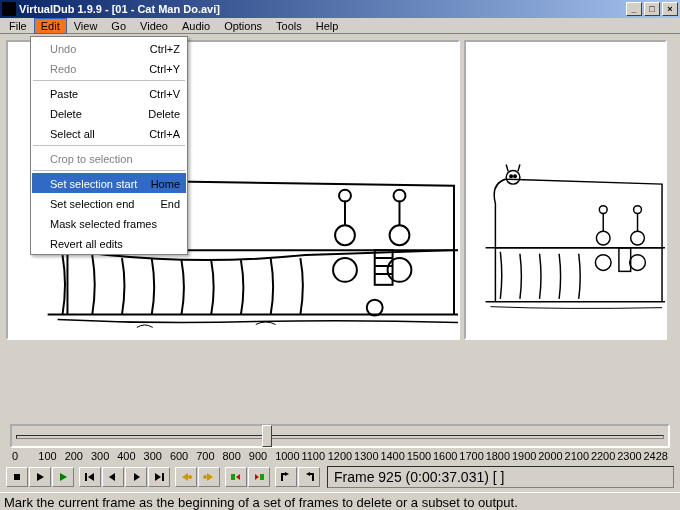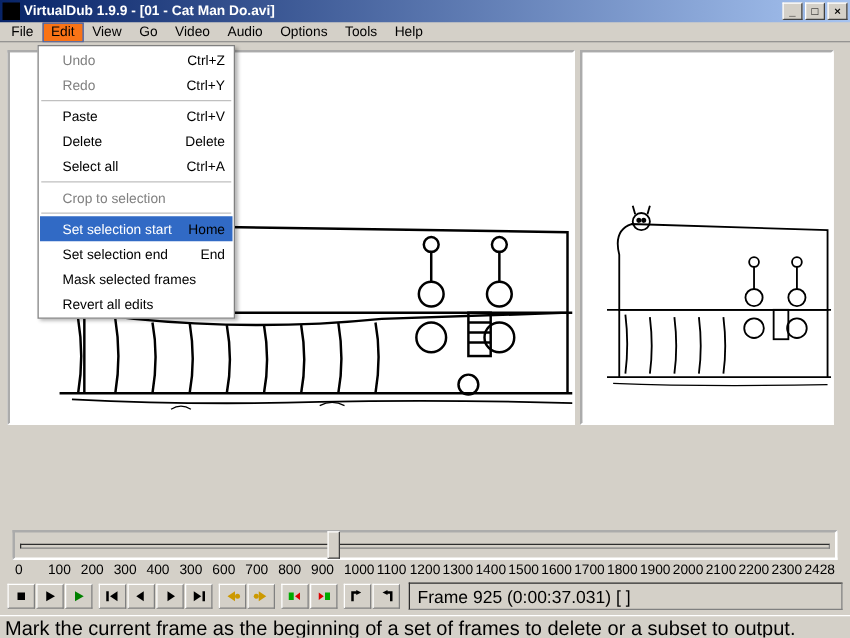--- a/index.html
+++ b/index.html
@@ -27,21 +27,21 @@
 .timeline { padding: 8px 10px 2px; }
 .ruler { height: 24px; border: 2px inset #fff; background: #d4d0c8; position: relative; margin-bottom: 2px; }
 .rulertrack { position: absolute; left: 4px; right: 4px; top: 9px; height: 4px; border: 1px inset #808080; background: #d4d0c8; }
 .thandle { position: absolute; top: -1px; width: 10px; height: 22px; background: #d4d0c8; border: 1px solid #fff; border-right-color: #404040; border-bottom-color: #404040; }
 .ticks { display: flex; justify-content: space-between; padding: 0 2px; font-size: 10px; }
 .tick { flex: 1; text-align: left; }
 .toolbar { display: flex; align-items: center; padding: 2px 6px; gap: 0; }
 .tbtn { width: 22px; height: 20px; border: 1px solid #fff; border-right-color: #808080; border-bottom-color: #808080; background: #d4d0c8; display: flex; align-items: center; justify-content: center; margin-right: 1px; }
 .tsep { width: 4px; }
 .frameinfo { margin-left: 6px; border: 1px inset #808080; background: #d4d0c8; padding: 2px 6px; flex: 1; font-size: 14px; }
-.status { position: absolute; bottom: 0; left: 0; right: 0; height: 18px; border-top: 1px solid #fff; background: #d4d0c8; padding: 2px 4px; font-size: 16px; }
+.status { position: absolute; bottom: 0; left: 0; right: 0; height: 18px; border-top: 1px solid #fff; background: #d4d0c8; padding: 2px 4px; font-size: 13px; }
 svg.ic { width: 14px; height: 12px; }
 </style>
 </head>
 <body>
 
 <div class="titlebar">
   <span class="icon"></span>
   <span class="title">VirtualDub 1.9.9 - [01 - Cat Man Do.avi]</span>
   <div class="winbtns">
     <div class="winbtn">_</div>

